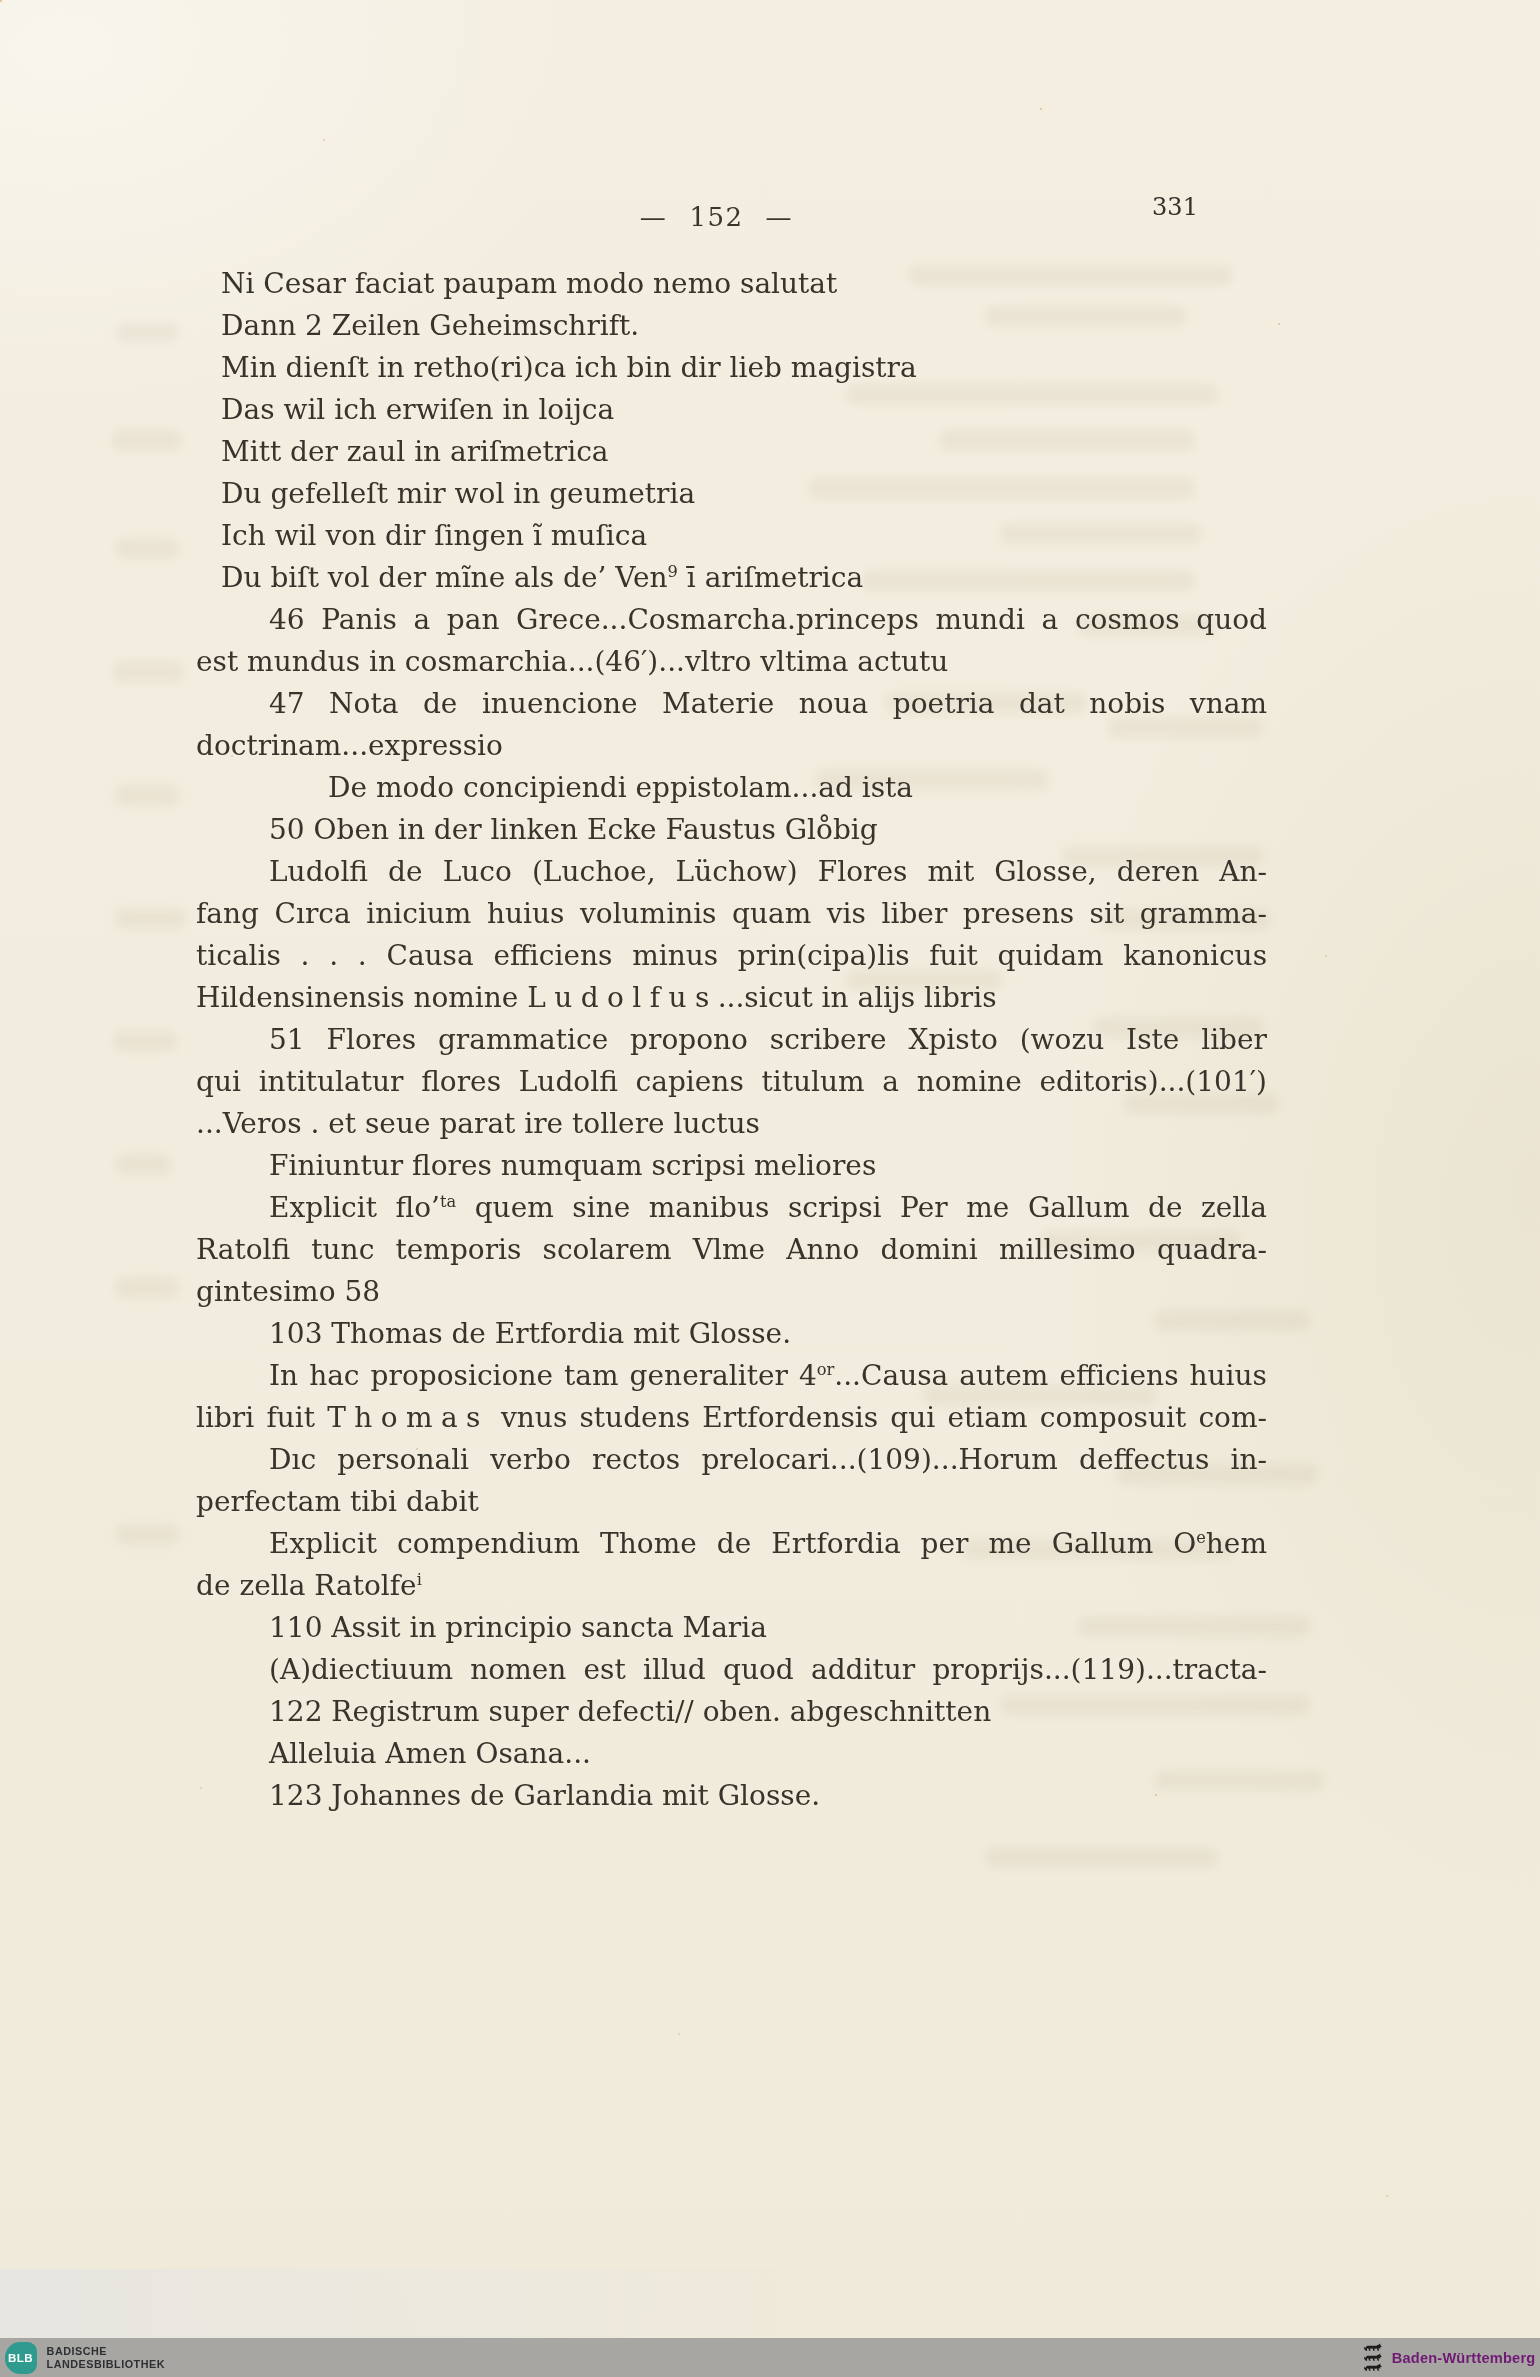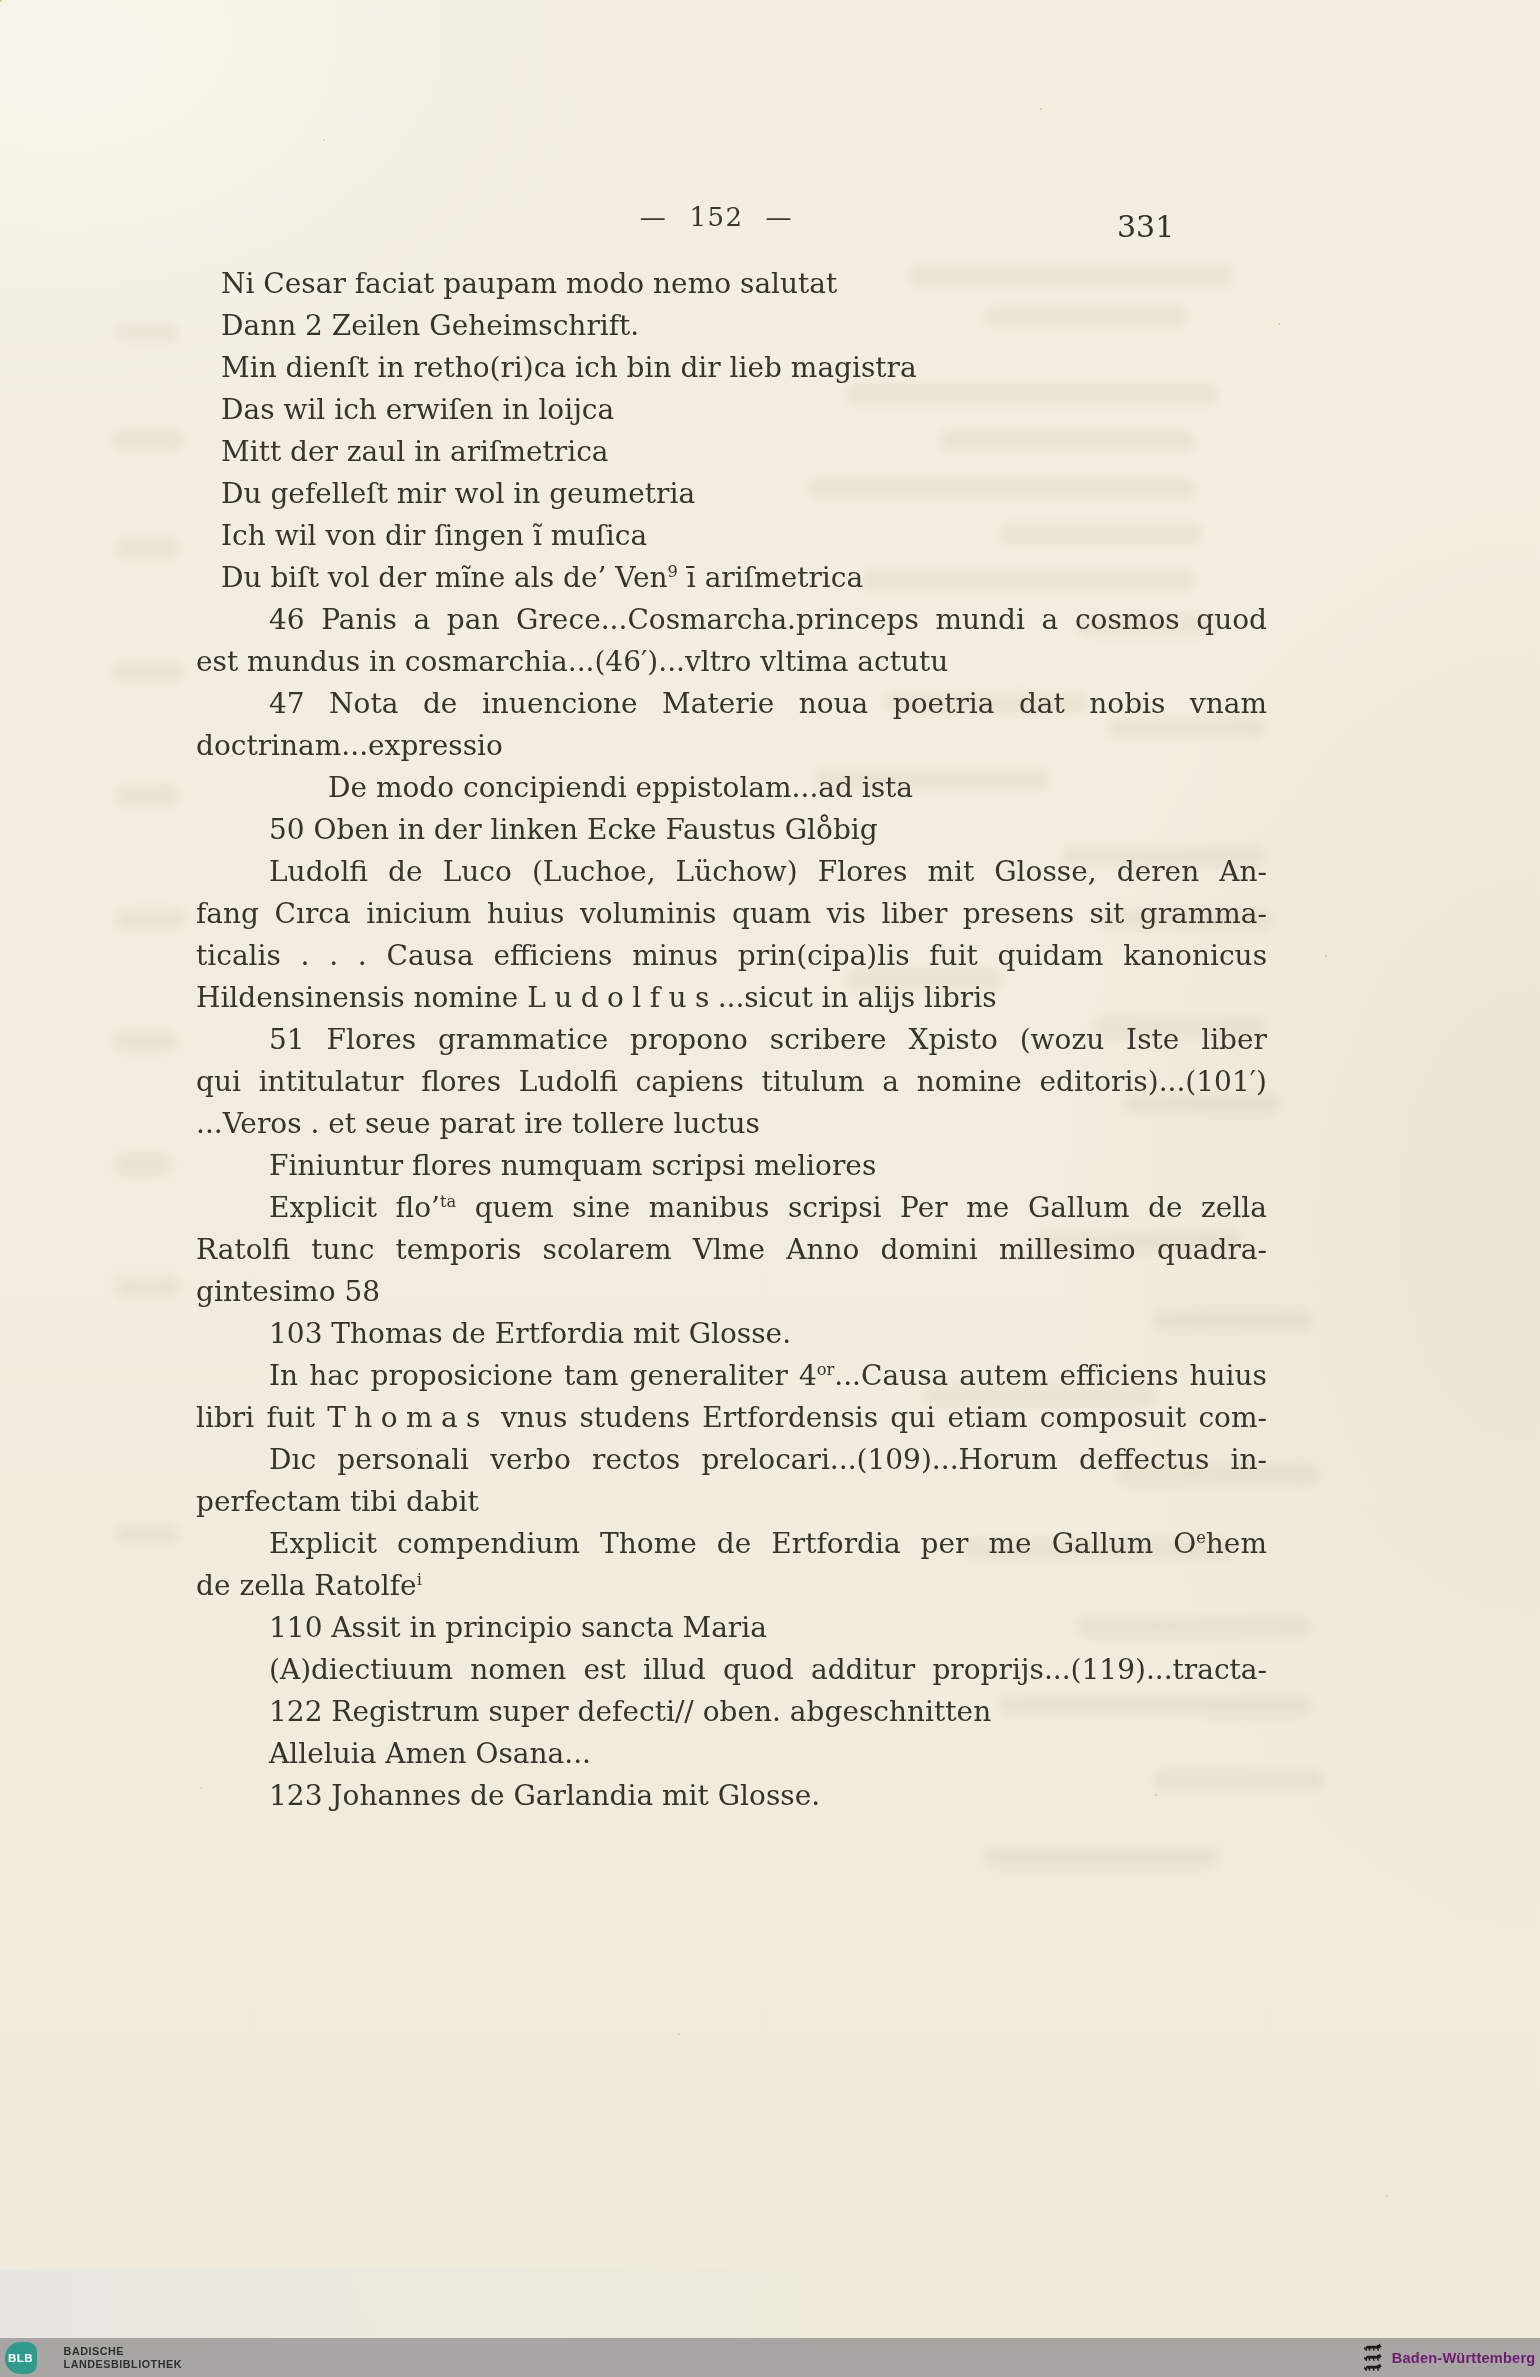--- a/index.html
+++ b/index.html
@@ -23,40 +23,40 @@
       1155px 1794px 0 rgba(200,125,45,.4), 678px 2033px 0 rgba(210,140,60,.35),
       200px 1787px 0 rgba(205,130,50,.3), 1386px 2195px 0 rgba(205,130,50,.35);}
   .ghost{position:absolute;height:18.5px;border-radius:7.7px;
     background:rgba(150,125,88,.085);filter:blur(4.6px);}
   .bottom-light{position:absolute;left:0;top:2269px;width:886px;height:69px;
     background:linear-gradient(to right, rgba(232,230,226,.95), rgba(232,230,226,0));}
 
   
   .hdr-center{position:absolute;left:181px;top:202px;width:1071px;text-align:center;
     font-size:26px;color:#3a352c;word-spacing:12.3px;letter-spacing:1.5px;}
-  .hdr-right{position:absolute;left:1117px;top:209px;width:116px;text-align:left;
-    font-size:30px;color:#34302a;}
+  .hdr-right{position:absolute;left:1117px;top:193px;width:116px;text-align:center;
+    font-size:24px;color:#34302a;}
 
   
   #page-text{position:absolute;left:196px;top:263px;width:1071px;color:#38332b;}
   .line{height:42px;line-height:42px;font-size:28px;white-space:nowrap;
     box-sizing:border-box;width:100%;text-align:left;}
   .line.just{white-space:normal;text-align:justify;text-align-last:justify;}
   .ind-m{padding-left:0;}
   .ind-v{padding-left:25px;}
   .ind-e{padding-left:73px;}
   .ind-d{padding-left:132px;}
   .sp{letter-spacing:.3em;}
   sup{font-size:58%;line-height:0;vertical-align:super;}
 
   
   #footer-bar{position:absolute;left:0;top:2338px;width:1540px;height:39px;
     background:#a8a6a2;display:flex;align-items:center;justify-content:space-between;
     font-family:"Liberation Sans", sans-serif;}
-  .f-left{display:flex;align-items:center;gap:27px;padding-left:4.6px;}
+  .f-left{display:flex;align-items:center;gap:10px;padding-left:4.6px;}
   .blb-badge{width:32px;height:32px;background:#2e9b8e;color:#fff;
     border-radius:48% 30% 30% 48%/48% 30% 30% 48%;
     display:flex;align-items:center;justify-content:center;
     font-size:11.6px;font-weight:bold;letter-spacing:0.4px;}
   .lib-name{color:#2c3033;font-size:10.8px;font-weight:bold;line-height:13px;letter-spacing:0.5px;}
   .f-right{display:flex;align-items:center;gap:9.2px;padding-right:4.6px;}
   .lions{display:flex;flex-direction:column;gap:0.8px;}
   .lions svg{display:block;}
   .state-name{color:#701a75;font-size:14.6px;font-weight:bold;letter-spacing:0.2px;}
 </style>

